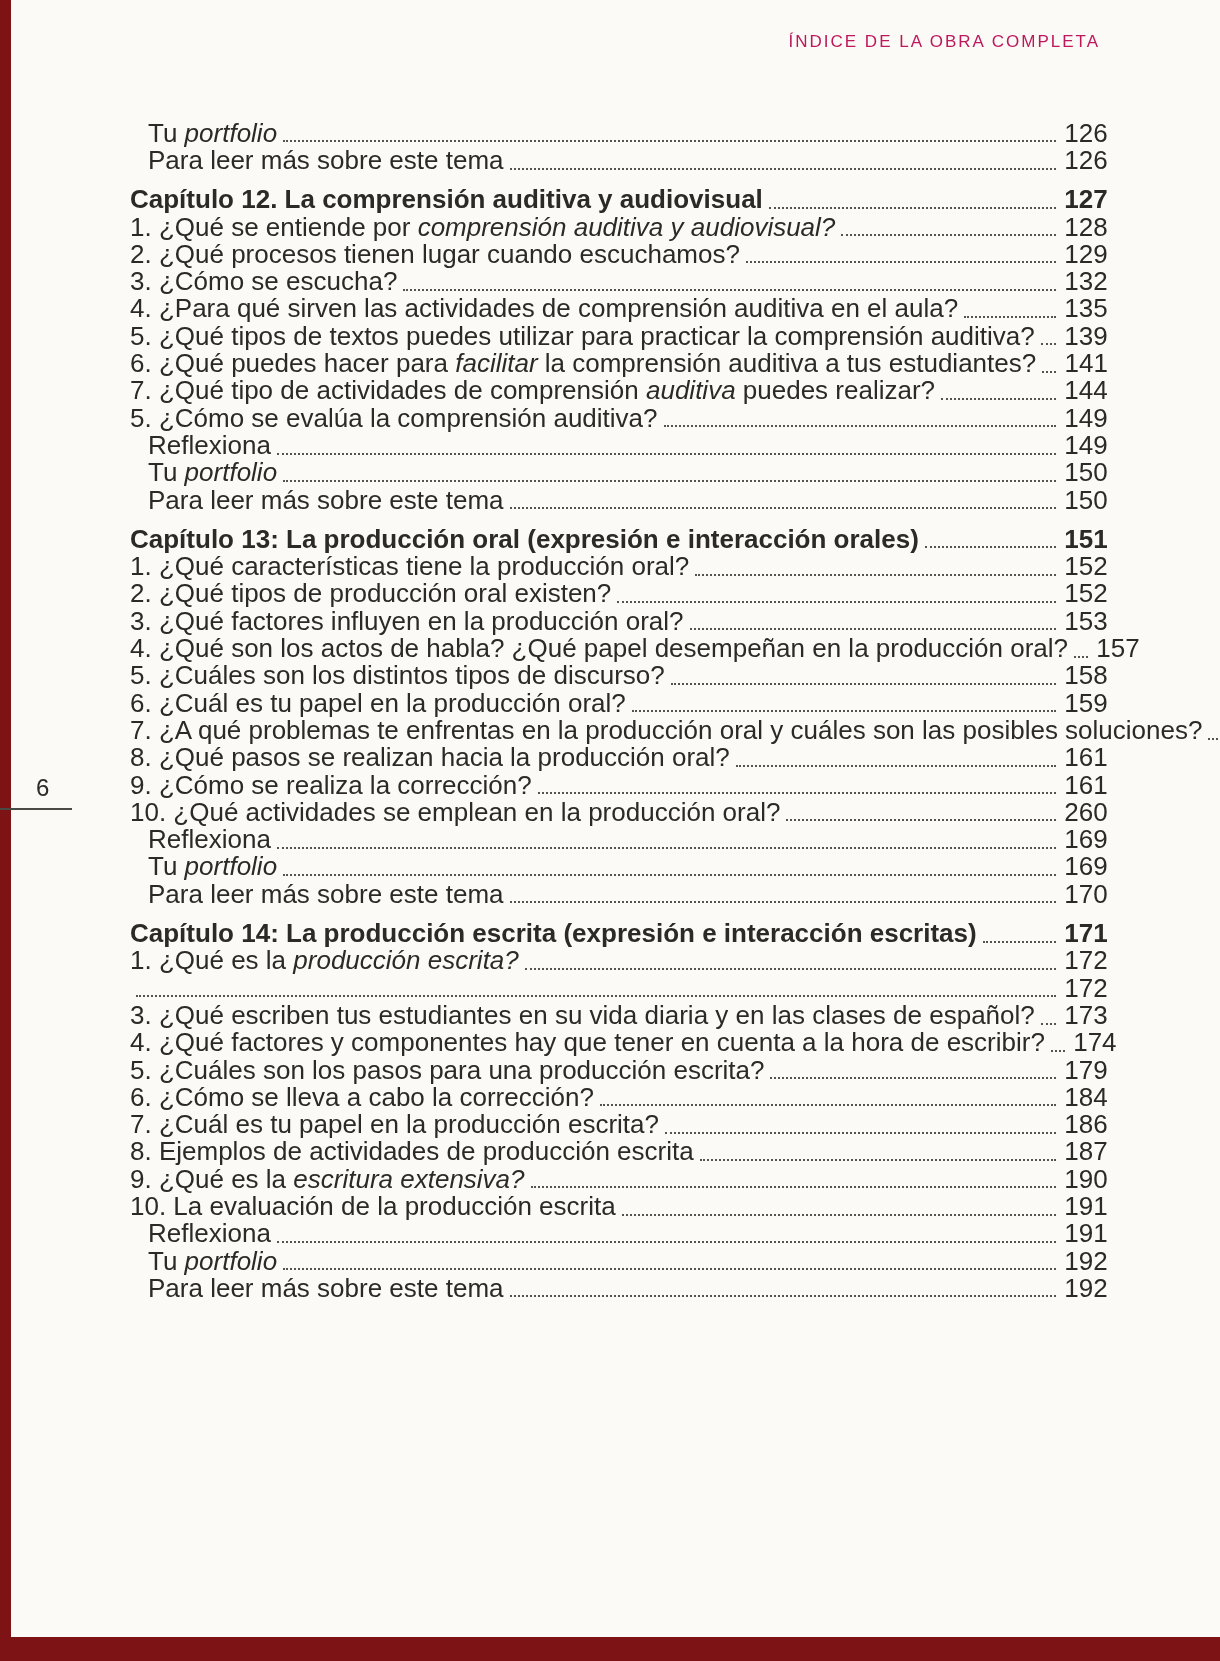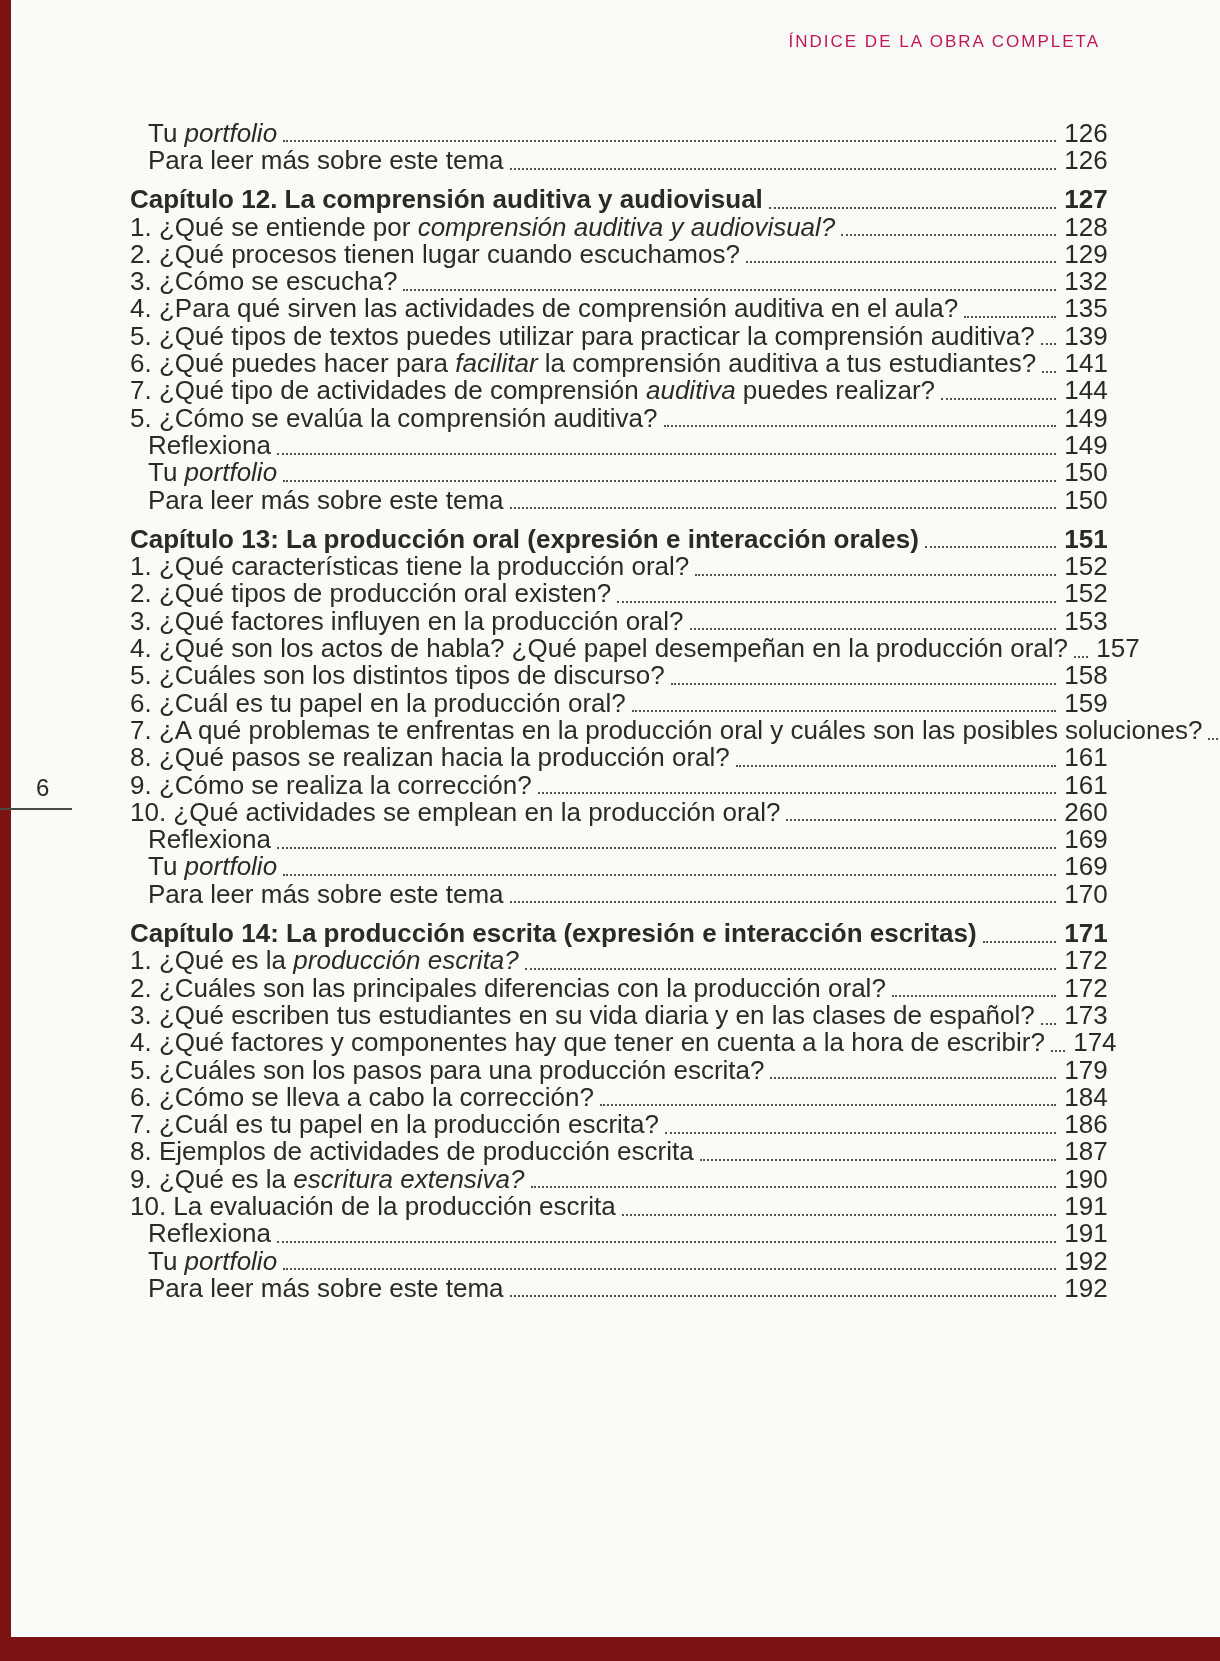--- a/index.html
+++ b/index.html
@@ -227,21 +227,20 @@
       <span class="toc-label">Capítulo 14: La producción escrita (expresión e interacción escritas)</span>
       <span class="toc-dots"></span>
       <span class="toc-page">171</span>
     </div>
     <div class="toc-row item">
       <span class="toc-label">1. ¿Qué es la <i>producción escrita?</i></span>
       <span class="toc-dots"></span>
       <span class="toc-page">172</span>
     </div>
     <div class="toc-row item">
-      <span class="toc-label">2. ¿Cuáles son las principales diferencias con la producción oral?</span>
       <span class="toc-dots"></span>
       <span class="toc-page">172</span>
     </div>
     <div class="toc-row item">
       <span class="toc-label">3. ¿Qué escriben tus estudiantes en su vida diaria y en las clases de español?</span>
       <span class="toc-dots"></span>
       <span class="toc-page">173</span>
     </div>
     <div class="toc-row item">
       <span class="toc-label">4. ¿Qué factores y componentes hay que tener en cuenta a la hora de escribir?</span>

